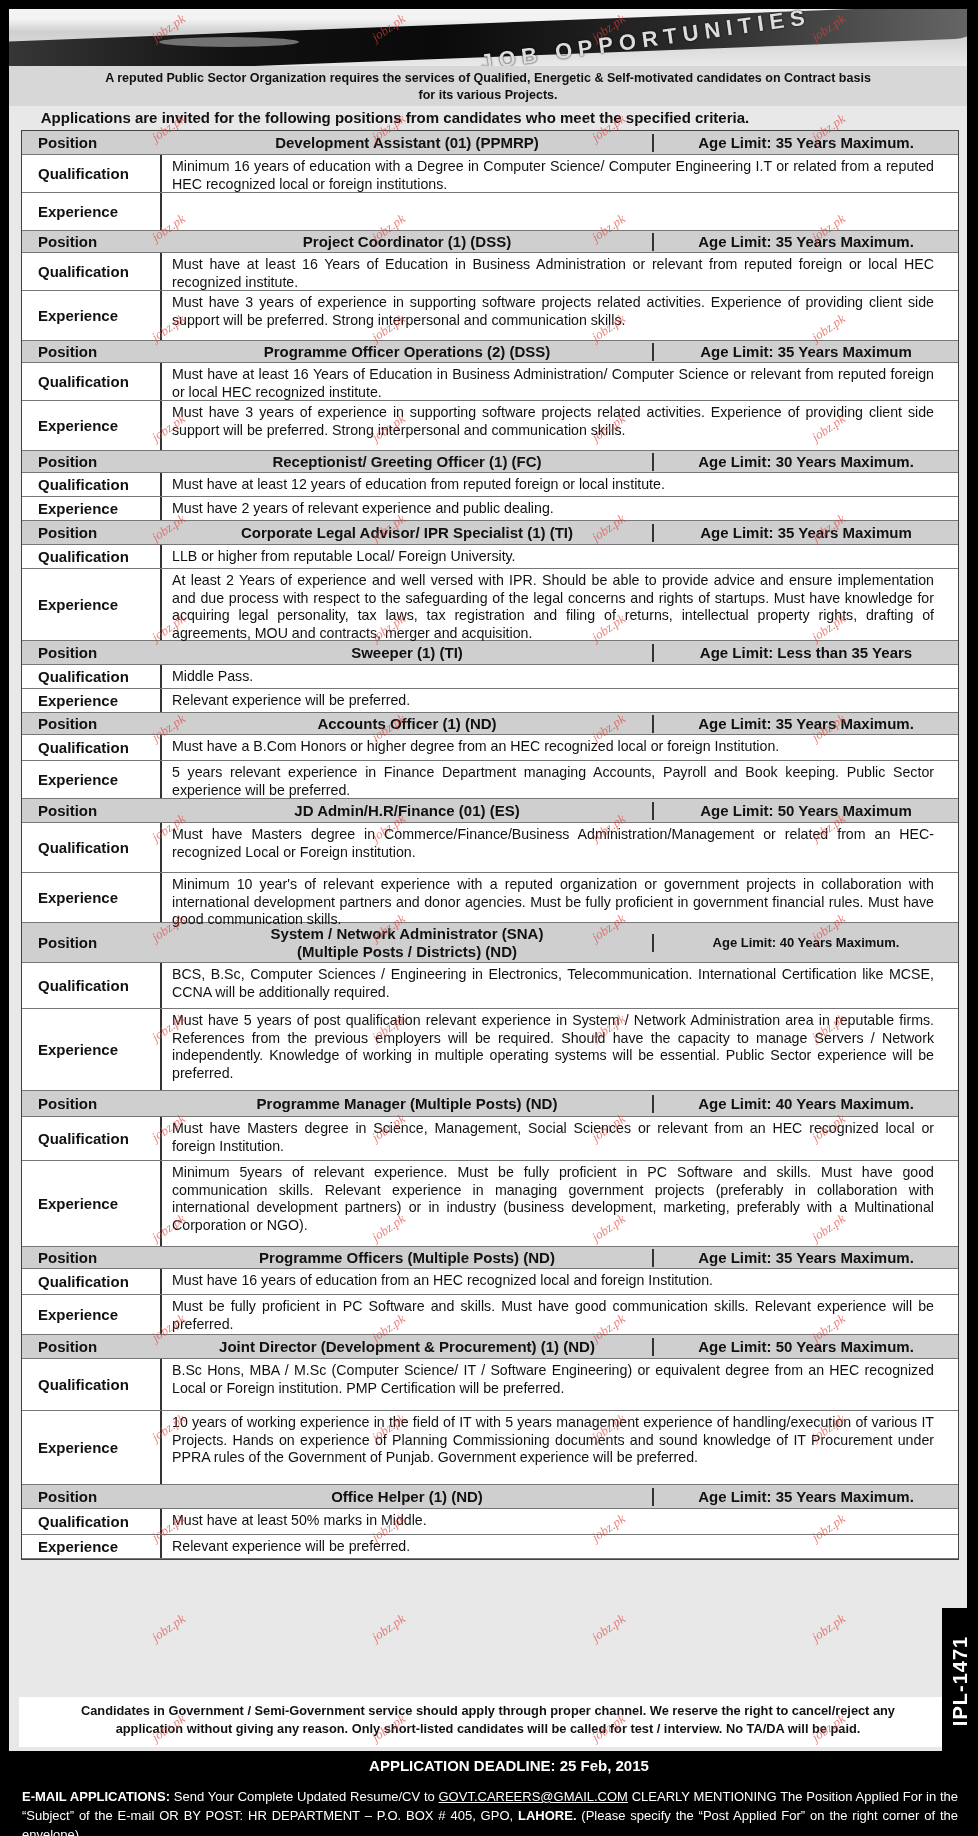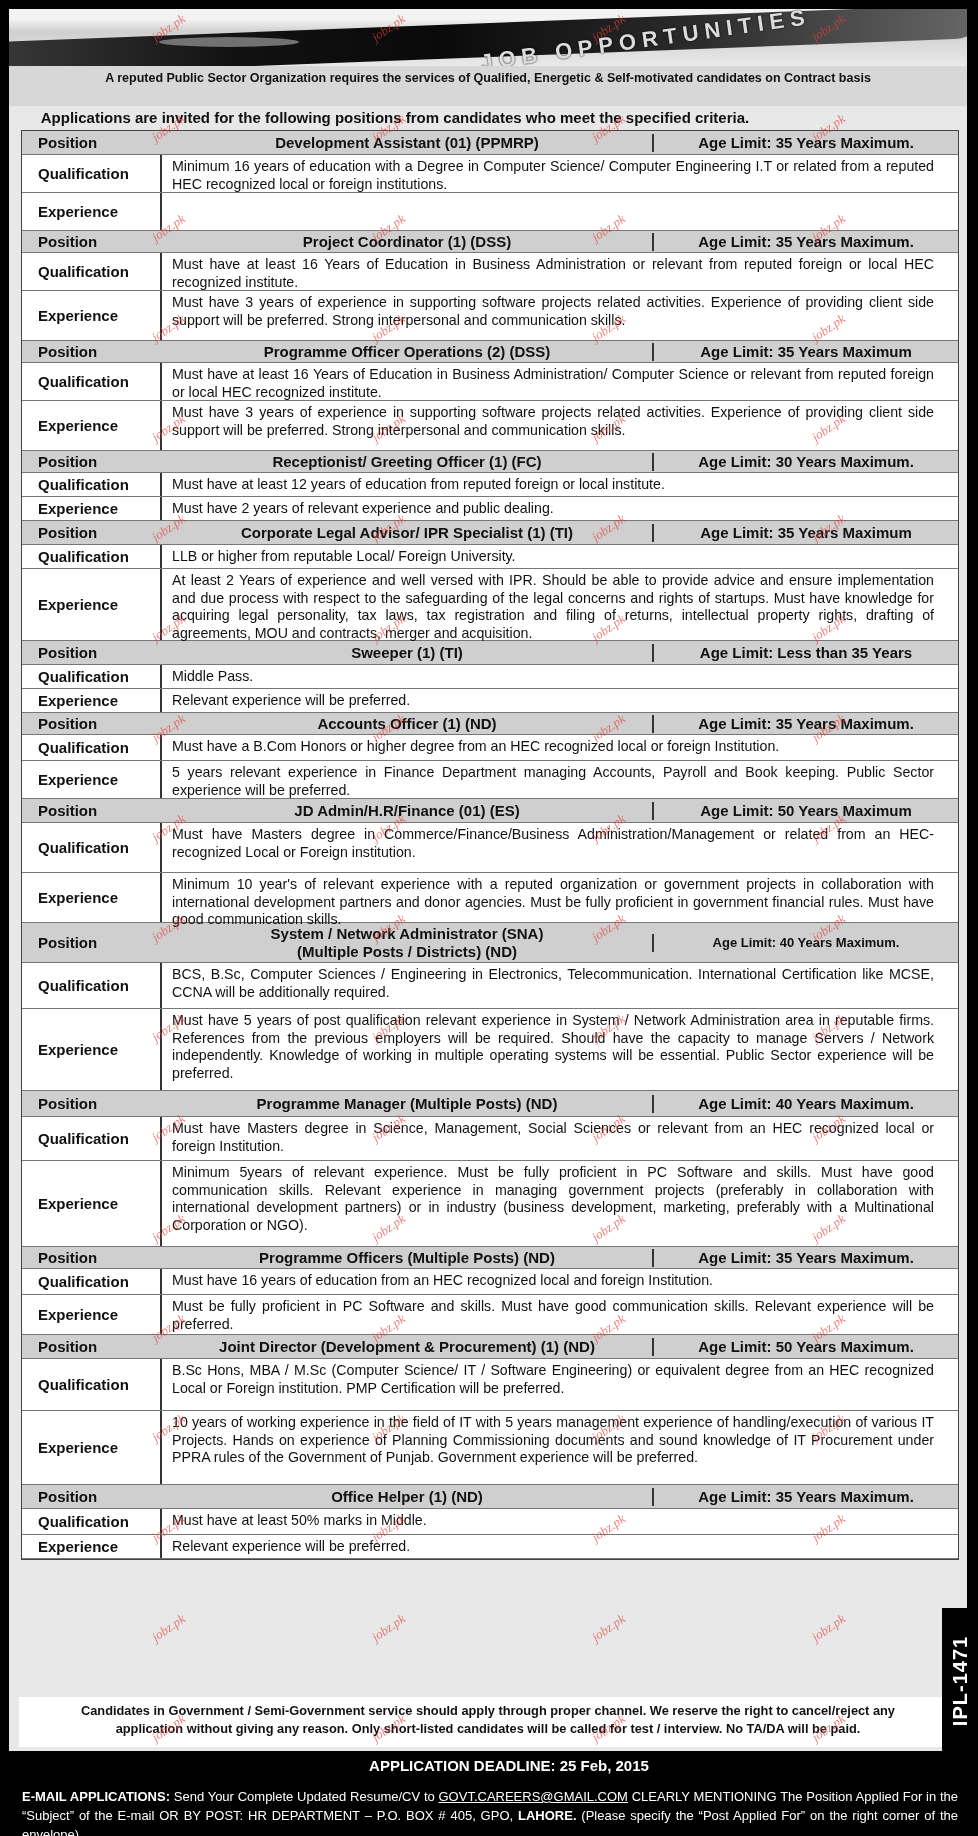--- a/index.html
+++ b/index.html
@@ -116,20 +116,21 @@
   <div class="inner">
 
     <div class="banner">
       <div class="swoosh"></div>
       <div class="swoosh-hl"></div>
       <div class="banner-title">JOB OPPORTUNITIES</div>
     </div>
 
     <div class="intro">
       <span>A reputed Public Sector Organization requires the services of Qualified, Energetic &amp; Self-motivated candidates on Contract basis</span>
+      <span>for its various Projects.</span>
     </div>
 
     <div class="invite">Applications are invited for the following positions from candidates who meet the specified criteria.</div>
 
     <div class="table" id="positions-table">
         <div class="pos-row" style="height: 24px;">
           <div class="lbl">Position</div>
           <div class="title">
             <div>Development Assistant  (01) (PPMRP)</div>
           </div>

